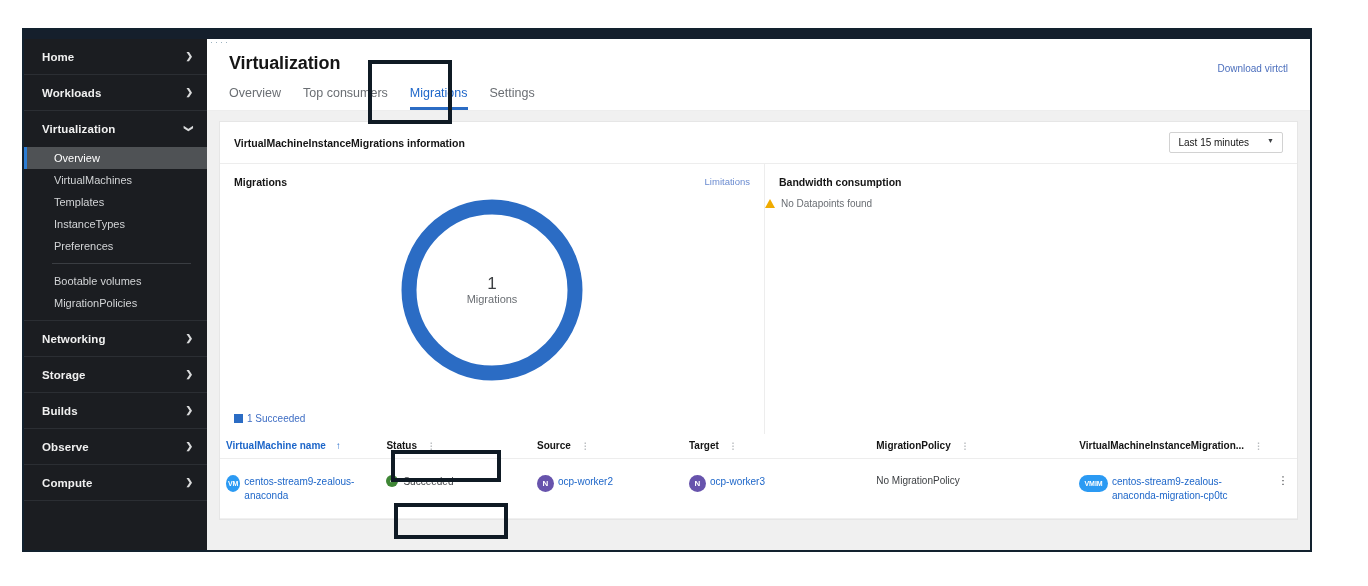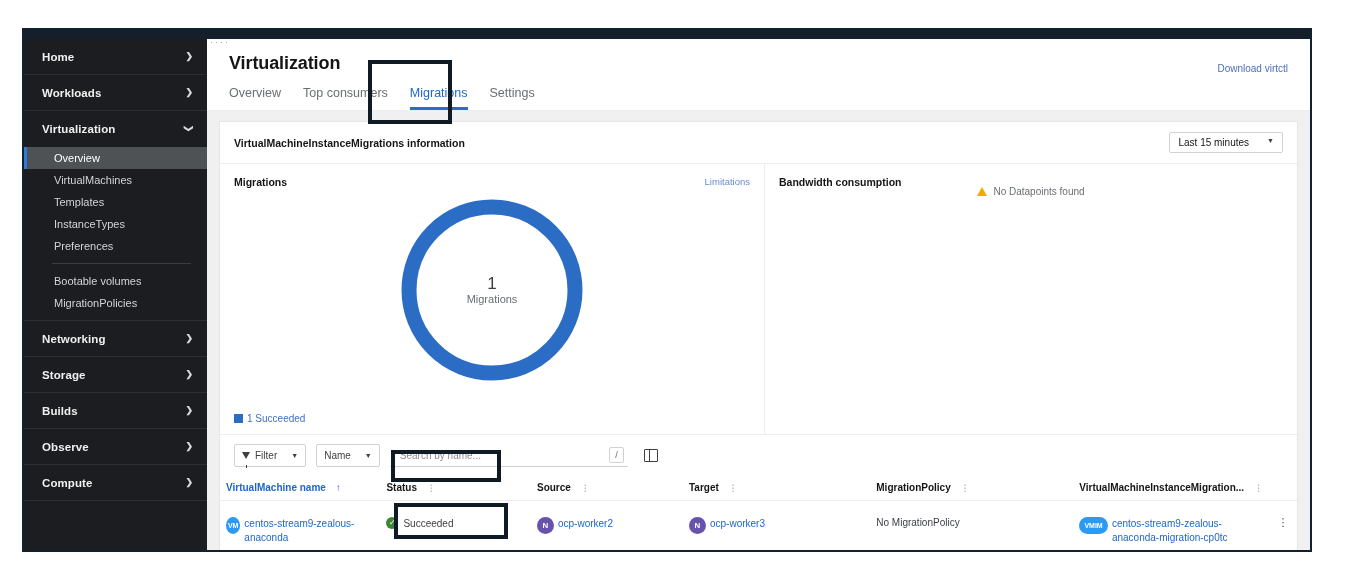--- a/index.html
+++ b/index.html
@@ -266,24 +266,23 @@
   }
   .legend .swatch {
     width: 9px; height: 9px;
     background: #2b6cc4;
     display: inline-block;
   }
 
   .nodata {
     position: absolute;
     left: 0; right: 0;
-    top: 22px;
-    display: flex;
-    align-items: center;
-    justify-content: center;
+    top: 34px;
+    display: flex;
+    align-items: center;
     gap: 6px;
     font-size: 10px;
     color: #6a6e73;
   }
   .warn-tri {
     width: 0; height: 0;
     border-left: 5px solid transparent;
     border-right: 5px solid transparent;
     border-bottom: 9px solid #f0ab00;
     display: inline-block;
@@ -604,41 +603,20 @@
           <div class="chart-pane pane-right">
             <div class="pane-title">Bandwidth consumption</div>
             <div class="nodata">
               <span class="warn-tri"></span>
               <span>No Datapoints found</span>
             </div>
           </div>
 
         </div>
 
-        <div class="toolbar">
-          <div class="ctrl">
-            <span style="display:flex;align-items:center;gap:5px;">
-              <span class="funnel"></span>
-              <span>Filter</span>
-            </span>
-            <span class="tri">▼</span>
-          </div>
-
-          <div class="ctrl">
-            <span>Name</span>
-            <span class="tri">▼</span>
-          </div>
-
-          <div class="searchbox">
-            <input type="text" placeholder="Search by name..." style="">
-            <span class="slash-key">/</span>
-          </div>
-
-          <div class="col-icon"></div>
-        </div>
 
         <table class="vm-table">
           <colgroup>
             <col style="width:165px">
               <col style="width:160px">
               <col style="width:163px">
             <col style="width:203px">
               <col style="width:216px">
               <col style="width:185px">
               <col style="width:30px">

